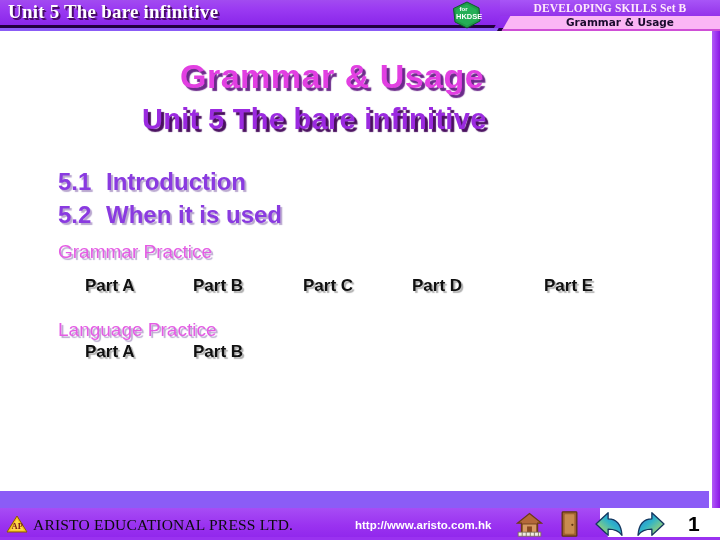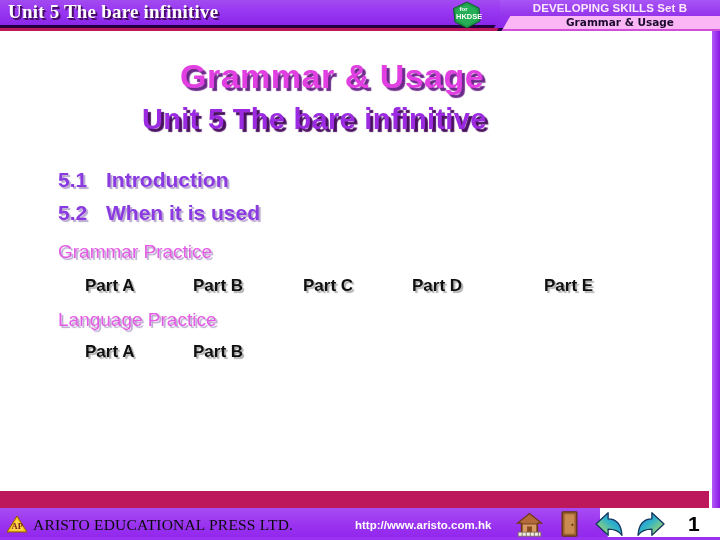--- a/index.html
+++ b/index.html
@@ -10,21 +10,21 @@
   }
   body {
     font-family: "Liberation Sans", sans-serif;
   }
 
   #slide {
     position: relative;
     width: 720px;
     height: 540px;
     overflow: hidden;
-    background: #be185d;
+    background: #8b5cf6;
   }
 
   
   .header {
     position: absolute;
     left: 0; top: 0;
     width: 720px;
     height: 31px;
   }
   .header-bar-left {
@@ -82,20 +82,21 @@
     left: 500px;
     top: 0px;
     width: 220px;
     text-align: center;
     font-size: 11.5px;
     font-weight: bold;
     color: #ffe9fb;
     letter-spacing: 0.1px;
     line-height: 16px;
     white-space: nowrap;
+    font-family: Liberation Serif, serif;
   }
 
   
   .header-pink {
     position: absolute;
     left: 520px; top: 16px;
     width: 200px;
     height: 15px;
     background: #fbb6f5;
     border-bottom: 2px solid #cf4fd6;
@@ -186,21 +187,21 @@
     letter-spacing: 0.3px;
   }
 
   .toc-line {
     position: absolute;
     white-space: nowrap;
     font-weight: bold;
   }
   .toc-sec {
     left: 58px;
-    font-size: 21px;
+    font-size: 24px;
     color: #8a3ae0;
     text-shadow: 2px 2px 1px #b9a7cf;
   }
   .toc-label-num {
     display: inline-block;
     width: 48px;
   }
 
   .heading-pink {
     position: absolute;
@@ -359,21 +360,21 @@
     </div>
 
     <div class="heading-pink" style="top:210px;">Grammar Practice</div>
 
     <div class="part-link" style="left:85px;  top:245px;">Part A</div>
     <div class="part-link" style="left:193px; top:245px;">Part B</div>
     <div class="part-link" style="left:303px; top:245px;">Part C</div>
     <div class="part-link" style="left:412px; top:245px;">Part D</div>
     <div class="part-link" style="left:544px; top:245px;">Part E</div>
 
-    <div class="heading-pink" style="top:278px;">Language Practice</div>
+    <div class="heading-pink" style="top:288px;">Language Practice</div>
 
     <div class="part-link" style="left:85px;  top:311px;">Part A</div>
     <div class="part-link" style="left:193px; top:311px;">Part B</div>
 
   </div>
 
   <div class="footer">
 
     <div class="footer-white"></div>
     <div class="footer-bar"></div>

